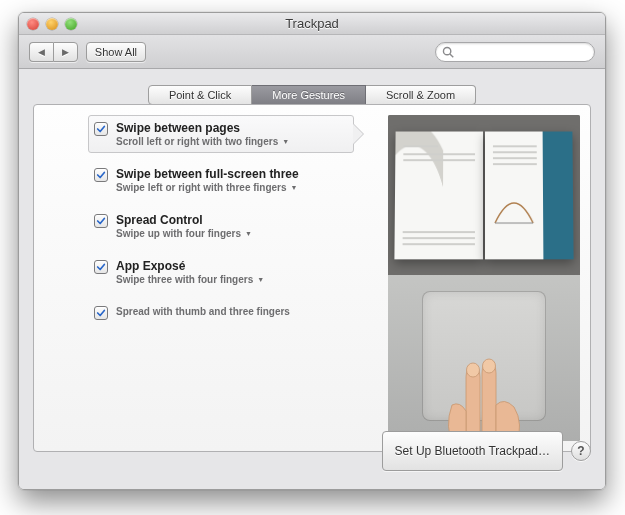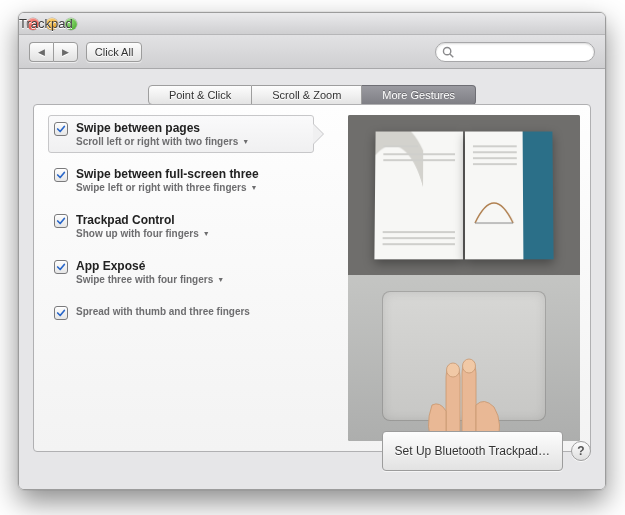--- a/index.html
+++ b/index.html
@@ -31,21 +31,21 @@
   }
   .traffic { display: flex; gap: 7px; margin-left: 8px; }
   .tlight {
     width: 12px; height: 12px; border-radius: 50%;
     box-shadow: inset 0 1px 1px rgba(255,255,255,0.5), 0 0 0 0.5px rgba(0,0,0,0.25);
   }
   .tl-close   { background: radial-gradient(circle at 40% 35%, #ff8b82, #e1564c 70%); }
   .tl-min     { background: radial-gradient(circle at 40% 35%, #ffd36b, #e3a12f 70%); }
   .tl-zoom    { background: radial-gradient(circle at 40% 35%, #92e07a, #58b43c 70%); }
   .title {
-    position: absolute; left: 0; right: 0; text-align: left;
+    position: absolute; left: 0; right: 0; text-align: center;
     font-size: 13px; color: #3c3c3c;
     text-shadow: 0 1px 0 #fff;
     pointer-events: none;
   }
   .toolbar {
     height: 34px;
     background: linear-gradient(#e2e2e4, #cfcfd1);
     border-bottom: 1px solid #a8a8aa;
     display: flex; align-items: center;
     padding: 0 10px;
@@ -114,20 +114,21 @@
   }
   .panel {
     margin-top: -1px;
     background: linear-gradient(#fefefe, #f3f3f3);
     border: 1px solid #b0b0b2;
     border-radius: 4px;
     height: 348px;
     position: relative;
     display: flex;
     overflow: hidden;
+    padding-left: 40px;
   }
   .left-col {
     width: 290px;
     padding: 10px 10px 10px 14px;
     display: flex; flex-direction: column; gap: 8px;
   }
   .opt {
     display: flex; align-items: flex-start;
     gap: 8px;
     padding: 6px 6px;
@@ -243,35 +244,35 @@
 
   <div class="toolbar">
     <div class="btn-group">
       <div class="btn">
           <span class="tri">◀</span>
         </div>
       <div class="btn">
           <span class="tri">▶</span>
         </div>
     </div>
-    <div class="btn">Click All</div>
+    <div class="btn">Show All</div>
     <div class="search-wrap">
       <svg class="search-icon" viewBox="0 0 16 16" fill="none" stroke="currentColor" stroke-width="1.6">
         <circle cx="7" cy="7" r="4.2"></circle>
           <line x1="10.2" y1="10.2" x2="14" y2="14"></line>
       </svg>
       <input class="search" type="text" placeholder="" style="">
     </div>
   </div>
 
   <div class="content">
     <div class="tabs">
       <div class="tab">Point &amp; Click</div>
+      <div class="tab selected">More Gestures</div>
       <div class="tab">Scroll &amp; Zoom</div>
-      <div class="tab selected">More Gestures</div>
     </div>
 
     <div class="panel">
       <div class="left-col">
 
         <div class="opt selected">
           <div class="chk">
             <svg viewBox="0 0 12 12">
                 <path d="M2 6 L5 9 L10 3" stroke="#2a67c9" stroke-width="2" fill="none" stroke-linecap="round" stroke-linejoin="round"></path>
               </svg>
@@ -300,23 +301,23 @@
           </div>
         </div>
 
         <div class="opt">
           <div class="chk">
             <svg viewBox="0 0 12 12">
                 <path d="M2 6 L5 9 L10 3" stroke="#2a67c9" stroke-width="2" fill="none" stroke-linecap="round" stroke-linejoin="round"></path>
               </svg>
           </div>
           <div class="opt-text">
-            <div class="opt-title">Trackpad Control</div>
-            <div class="opt-sub">
-                <span>Show up with four fingers</span>
+            <div class="opt-title">Spread Control</div>
+            <div class="opt-sub">
+                <span>Swipe up with four fingers</span>
                 <span class="dd">▼</span>
               </div>
           </div>
         </div>
 
         <div class="opt">
           <div class="chk">
             <svg viewBox="0 0 12 12">
                 <path d="M2 6 L5 9 L10 3" stroke="#2a67c9" stroke-width="2" fill="none" stroke-linecap="round" stroke-linejoin="round"></path>
               </svg>

